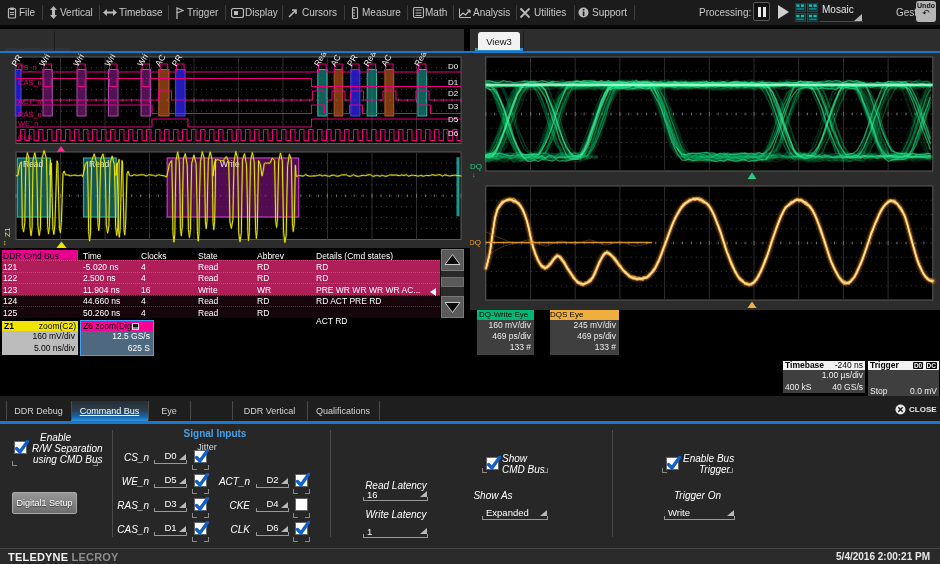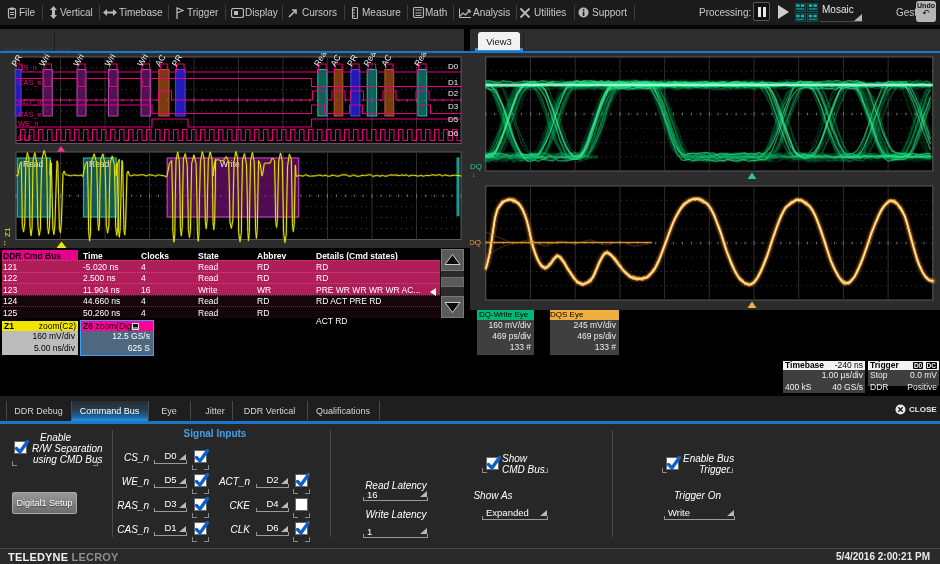--- a/index.html
+++ b/index.html
@@ -9,21 +9,21 @@
 .combo .un{position:absolute;left:0;right:0;bottom:0;height:4px;border-left:1px solid #9a9a9a;border-right:1px solid #9a9a9a;border-bottom:1px solid #9a9a9a}
 .combo .ar{position:absolute;right:1px;bottom:4px;width:0;height:0;border-left:7px solid transparent;border-bottom:6px solid #b8b8b8}
 .cb{position:absolute;width:13px;height:13px;background:#fff;border:1px solid #666}
 .crn{position:absolute;width:5px;height:5px}
 .crn.bl{border-left:1px solid #8a8a8a;border-bottom:1px solid #8a8a8a}
 .crn.br{border-right:1px solid #8a8a8a;border-bottom:1px solid #8a8a8a}
 .mi{position:absolute;top:0;height:25px;display:flex;align-items:center;color:#c9c9c9;font-size:10px}
 .msep{position:absolute;top:5px;height:15px;width:1px;background:#3d3d3d}
 .dtab{position:absolute;top:401px;height:20px;color:#d5d5d5;font-size:9px;display:flex;align-items:center;justify-content:center}
 .dsep{position:absolute;top:401px;height:19px;width:1px;background:#4a4a4a}
-.hrow{position:absolute;color:#fff;font-weight:bold;font-size:8.5px}
+.hrow{position:absolute;color:#fff;font-weight:normal;font-size:8.5px}
 .trow{position:absolute;color:#fff;font-size:8.5px;white-space:nowrap}
 </style></head><body>
 <div class="abs" style="left:0;top:0;width:940px;height:25px;background:#1b1b1b"></div>
 <div class="abs" style="left:0;top:25px;width:940px;height:4px;background:#060606"></div>
 <div class="mi" style="left:7px">
     <svg width="10" height="12" viewBox="0 0 10 12">
       <rect x="1.5" y="1.5" width="7" height="9.5" rx="1" fill="none" stroke="#b9b9b9" stroke-width="1.2"></rect>
       <rect x="3" y="0.5" width="4" height="2.5" rx="0.5" fill="#b9b9b9"></rect>
       <rect x="3" y="5" width="4" height="1" fill="#b9b9b9"></rect>
       <rect x="3" y="7" width="4" height="1" fill="#b9b9b9"></rect>
@@ -449,32 +449,32 @@
   </div>
 <div class="abs" style="left:783px;top:361px;width:82px;height:32px;font-size:8.5px">
 <div style="height:9px;background:#f2f2f2;color:#000;padding:0 2px;line-height:9px"><b>Timebase</b><span style="float:right">-240 ns</span></div>
 <div style="height:23px;background:#3f3f3f;color:#f0f0f0;padding:0 2px;line-height:11.5px">
       <div style="text-align:right">1.00 µs/div</div>
       <div>400 kS<span style="float:right">40 GS/s</span></div>
     </div>
   </div>
 <div class="abs" style="left:868px;top:361px;width:71px;height:32px;font-size:8.5px">
 <div style="height:9px;background:#f2f2f2;color:#000;padding:0 2px;line-height:9px"><b>Trigger</b><span style="float:right"><span style="background:#000;color:#fff;font-size:6.5px;font-weight:bold;padding:0 1px;border-radius:1px">D0</span> <span style="background:#000;color:#fff;font-size:6.5px;font-weight:bold;padding:0 1px;border-radius:1px">DC</span></span></div>
-<div style="height:16px;background:#3f3f3f;color:#f0f0f0;padding:0 2px;line-height:11.5px">
+<div style="height:16px;background:#3f3f3f;color:#f0f0f0;padding:16px 2px;line-height:11.5px">
       <div>Stop<span style="float:right">0.0 mV</span></div>
       <div>DDR<span style="float:right">Positive</span></div>
     </div>
   </div>
 <div class="abs" style="left:0;top:396px;width:940px;height:25px;background:#1e1e1e"></div>
 <div class="abs" style="left:0;top:421px;width:940px;height:3px;background:#1a78cc"></div>
 <div class="abs" style="left:0;top:424px;width:940px;height:124px;background:#272727"></div>
 <div class="dtab" style="left:6px;width:65px;">DDR Debug</div>
-<div class="dtab" style="left:71px;width:77px;background:linear-gradient(#272c31 0%,#2b3d4d 45%,#1668ad 80%,#2f93dd 100%);color:#fff;">Command Bus</div>
+<div class="dtab" style="left:71px;width:77px;background:linear-gradient(#272c31 0%,#2b3d4d 45%,#1668ad 80%,#2f93dd 100%);color:#fff;text-decoration:underline;">Command Bus</div>
 <div class="dtab" style="left:148px;width:42px;">Eye</div>
-<div class="dtab" style="left:194px;width:42px;">Jitter</div>
+<div class="dtab" style="left:186px;width:42px;margin-top:36px;">Jitter</div>
 <div class="dtab" style="left:232px;width:75px;">DDR Vertical</div>
 <div class="dtab" style="left:307px;width:72px;">Qualifications</div>
 <div class="dsep" style="left:6px"></div>
 <div class="dsep" style="left:71px"></div>
 <div class="dsep" style="left:148px"></div>
 <div class="dsep" style="left:190px"></div>
 <div class="dsep" style="left:232px"></div>
 <div class="dsep" style="left:307px"></div>
 <div class="dsep" style="left:379px"></div>
 <div class="abs" style="left:895px;top:404px;color:#e8e8e8;font-size:8px;font-weight:bold;display:flex;align-items:center;gap:3px"><svg width="11" height="11" viewBox="0 0 11 11">

